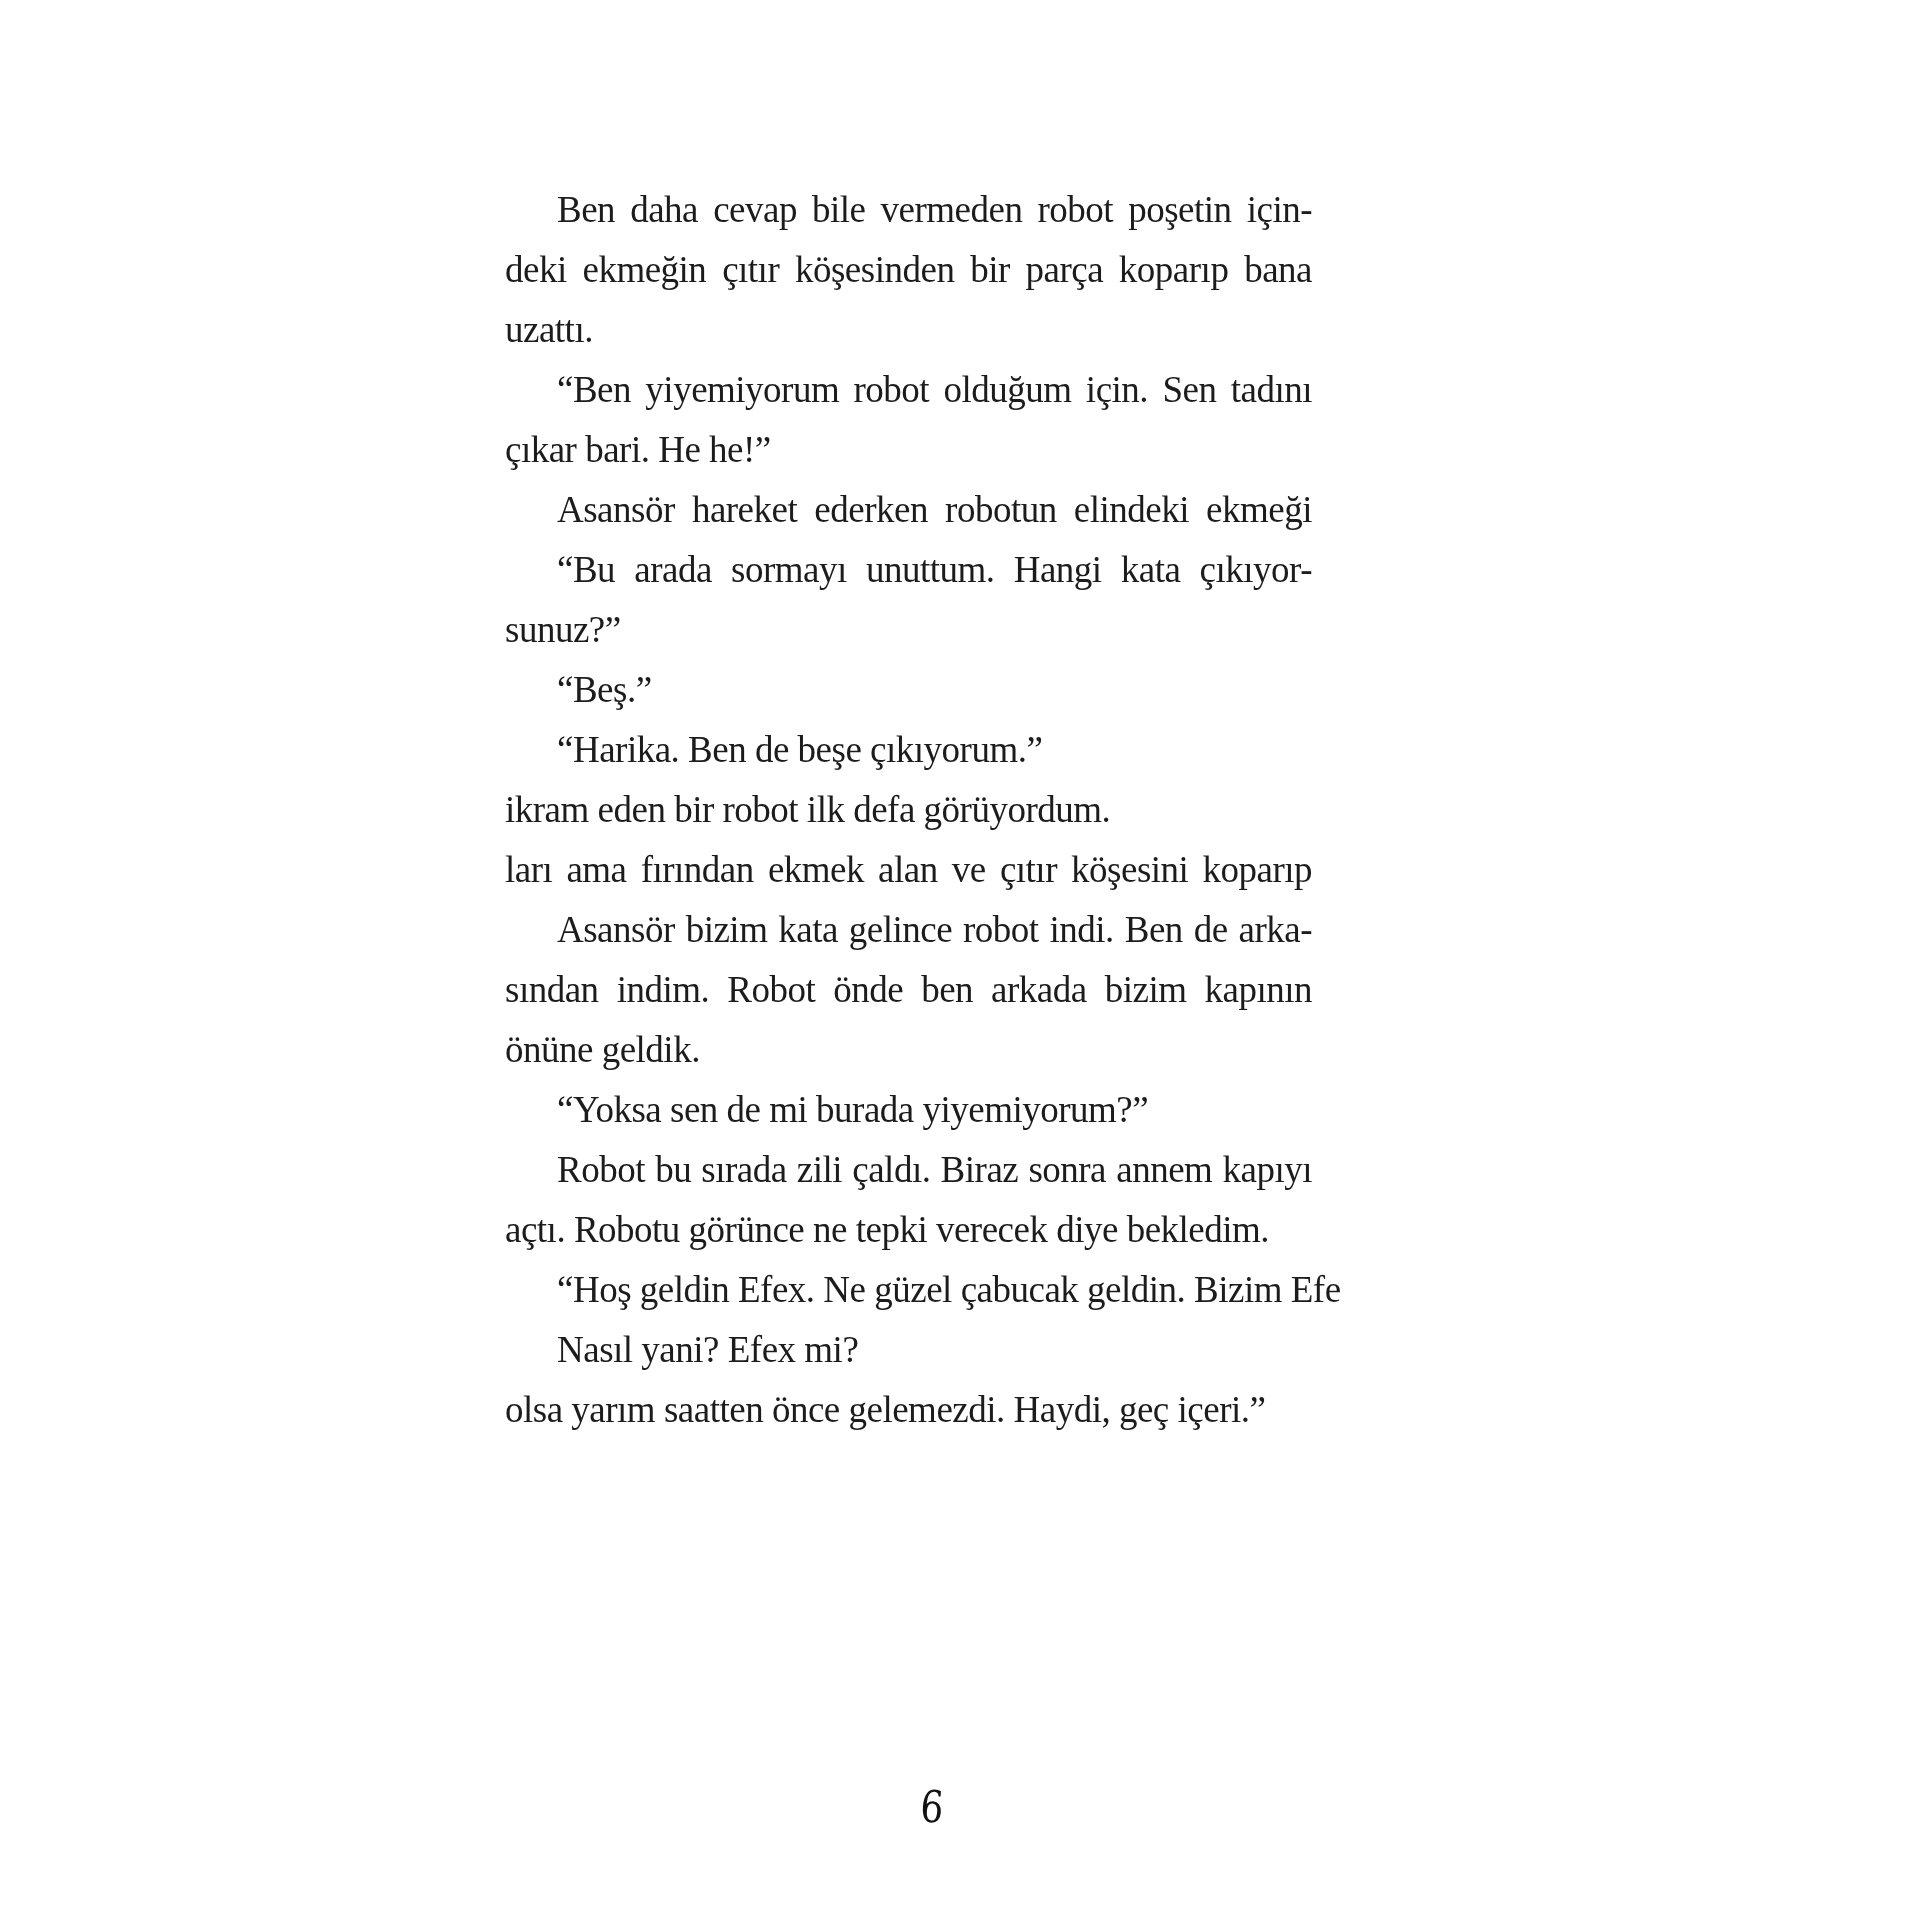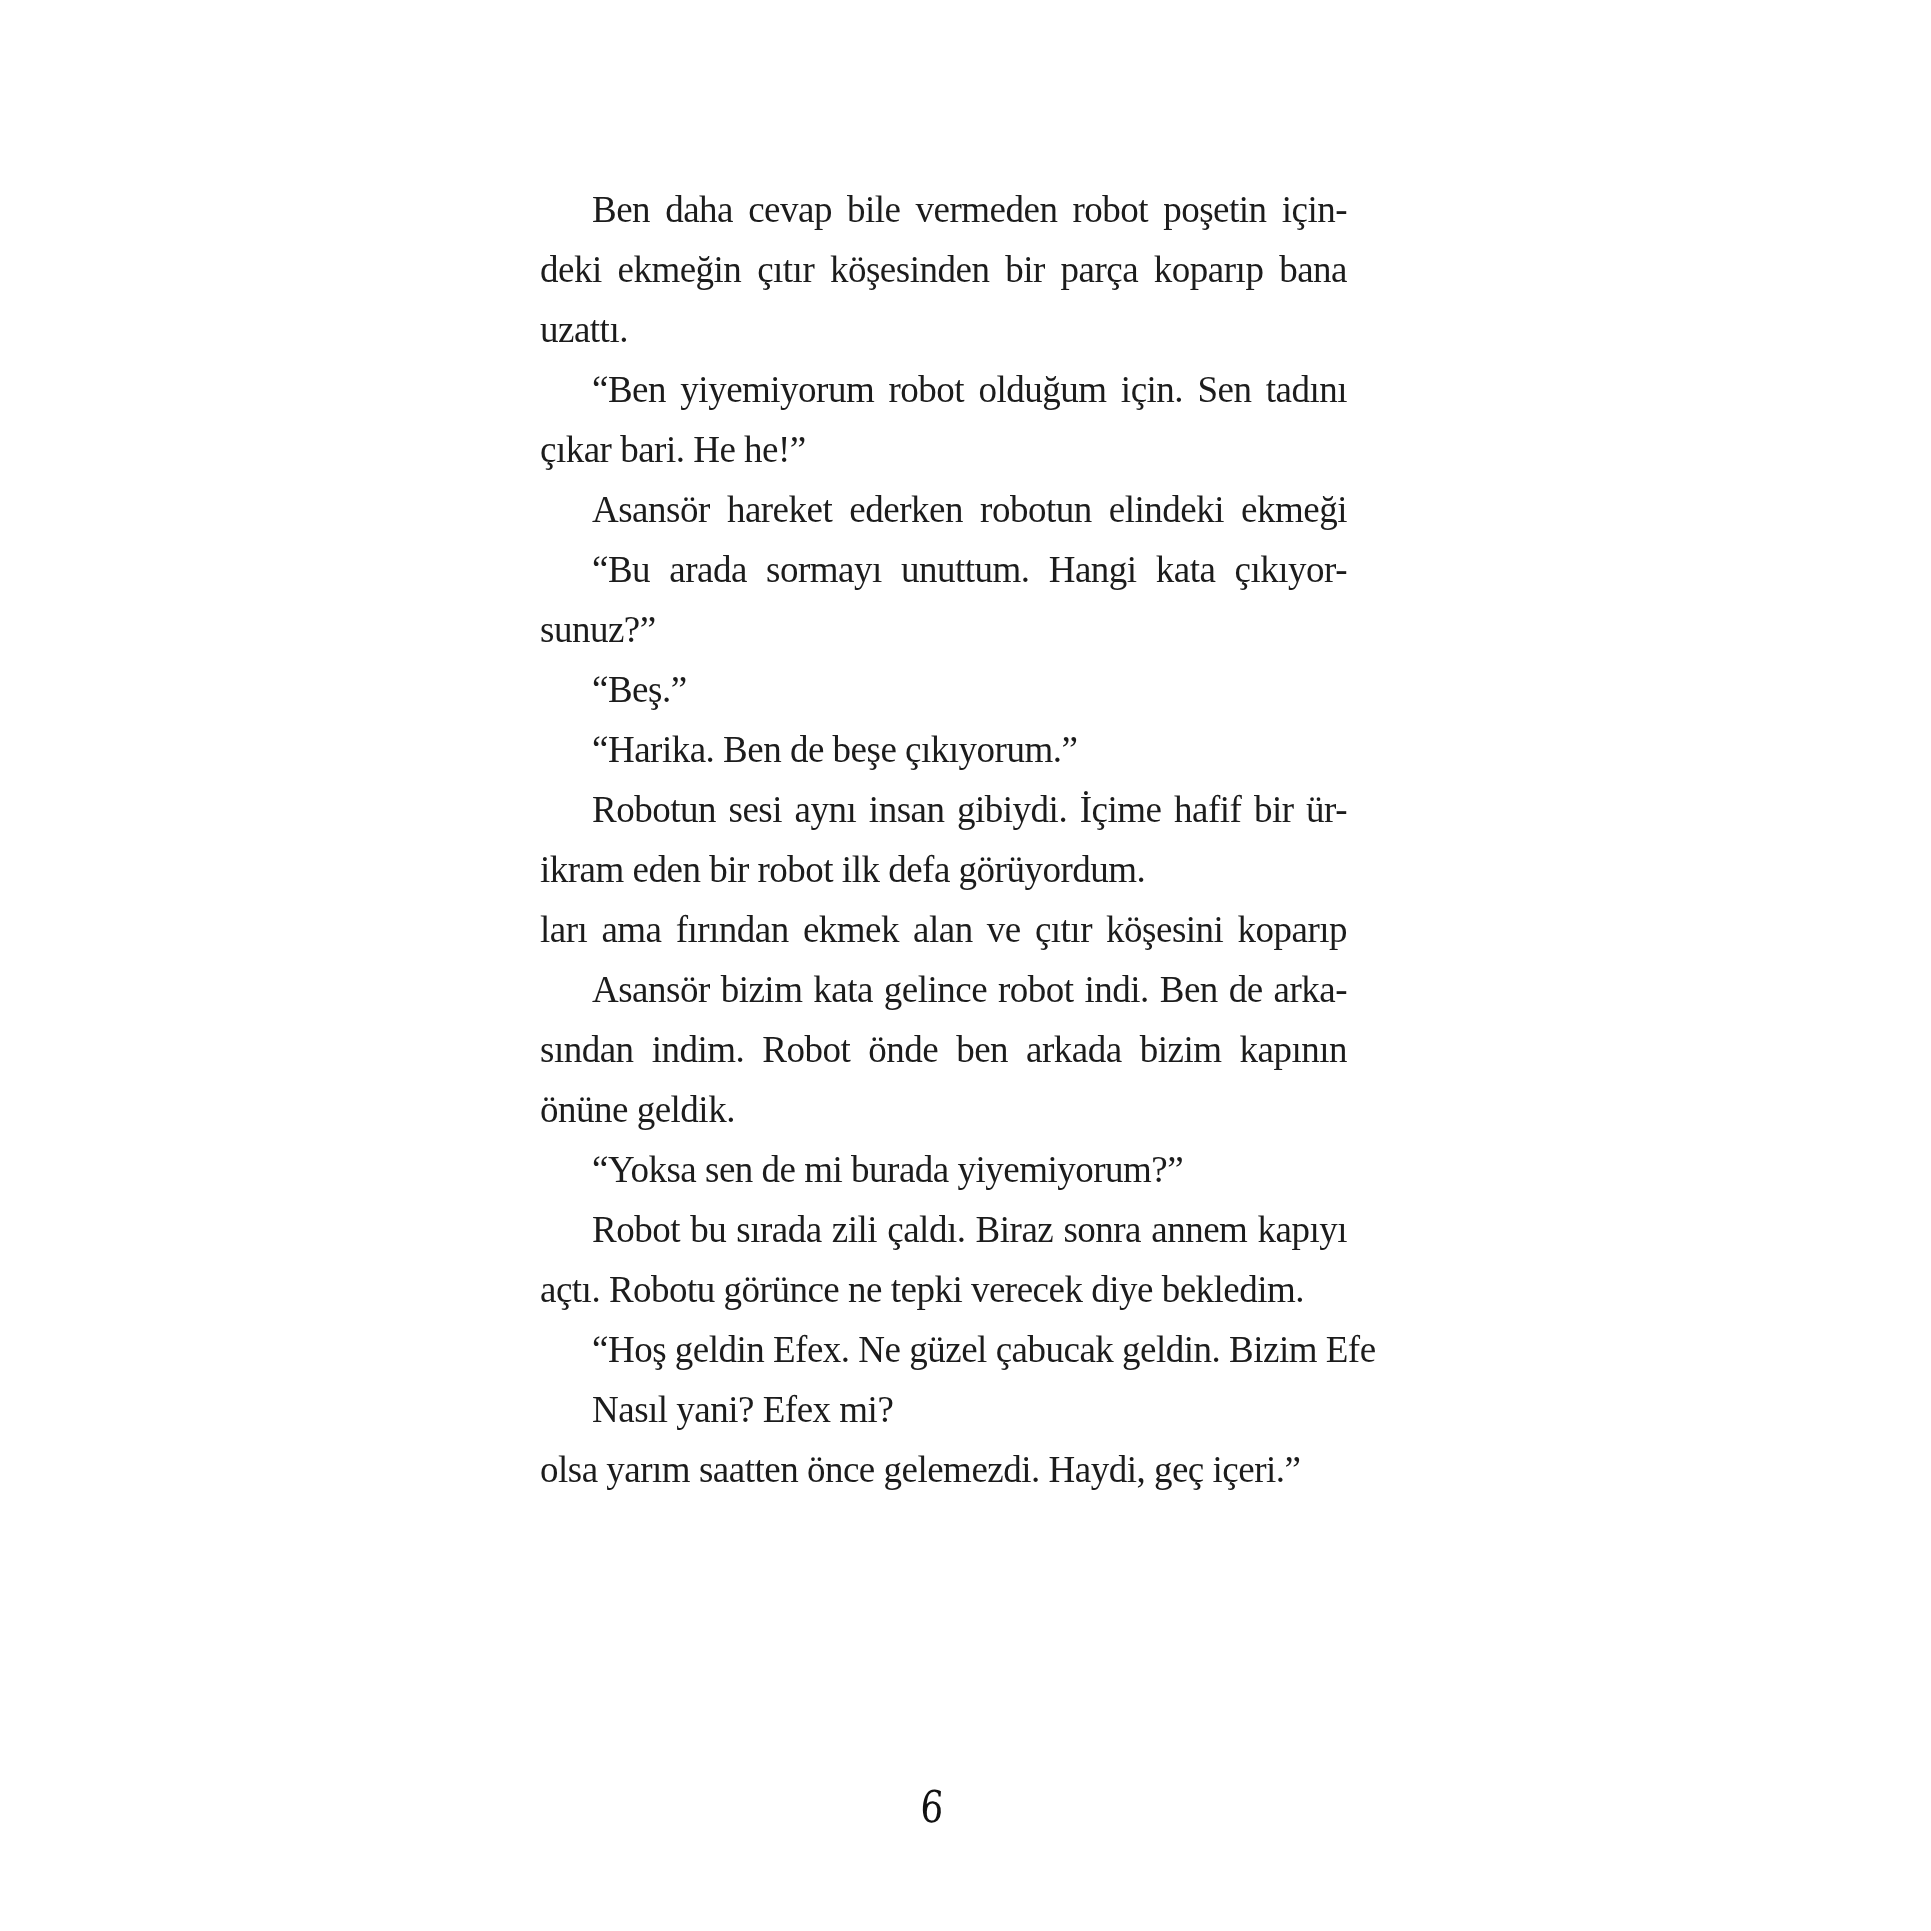--- a/index.html
+++ b/index.html
@@ -13,21 +13,21 @@
     position: relative;
     font-family: "Liberation Serif", "DejaVu Serif", serif;
   }
   .page {
     position: absolute;
     inset: 0;
     background: #ffffff;
   }
   .text-block {
     position: absolute;
-    left: 540px;
+    left: 505px;
     top: 180px;
     width: 807px;
     color: #1c1c1c;
     font-size: 37px;
     line-height: 60px;
     letter-spacing: -0.5px;
   }
   .line {
     white-space: nowrap;
     text-align: justify;
@@ -63,21 +63,20 @@
       <div class="line first">Ben daha cevap bile vermeden robot poşetin için-</div>
       <div class="line">deki ekmeğin çıtır köşesinden bir parça koparıp bana</div>
       <div class="line plast">uzattı.</div>
       <div class="line first">“Ben yiyemiyorum robot olduğum için. Sen tadını</div>
       <div class="line plast">çıkar bari. He he!”</div>
       <div class="line first">Asansör hareket ederken robotun elindeki ekmeği</div>
       <div class="line first">“Bu arada sormayı unuttum. Hangi kata çıkıyor-</div>
       <div class="line plast">sunuz?”</div>
       <div class="line first plast">“Beş.”</div>
       <div class="line first plast">“Harika. Ben de beşe çıkıyorum.”</div>
-      <div class="line first">Robotun sesi aynı insan gibiydi. İçime hafif bir ür-</div>
       <div class="line plast">ikram eden bir robot ilk defa görüyordum.</div>
       <div class="line">ları ama fırından ekmek alan ve çıtır köşesini koparıp</div>
       <div class="line first">Asansör bizim kata gelince robot indi. Ben de arka-</div>
       <div class="line">sından indim. Robot önde ben arkada bizim kapının</div>
       <div class="line plast">önüne geldik.</div>
       <div class="line first plast">“Yoksa sen de mi burada yiyemiyorum?”</div>
       <div class="line first">Robot bu sırada zili çaldı. Biraz sonra annem kapıyı</div>
       <div class="line plast">açtı. Robotu görünce ne tepki verecek diye bekledim.</div>
       <div class="line first">“Hoş geldin Efex. Ne güzel çabucak geldin. Bizim Efe</div>
       <div class="line first plast">Nasıl yani? Efex mi?</div>

